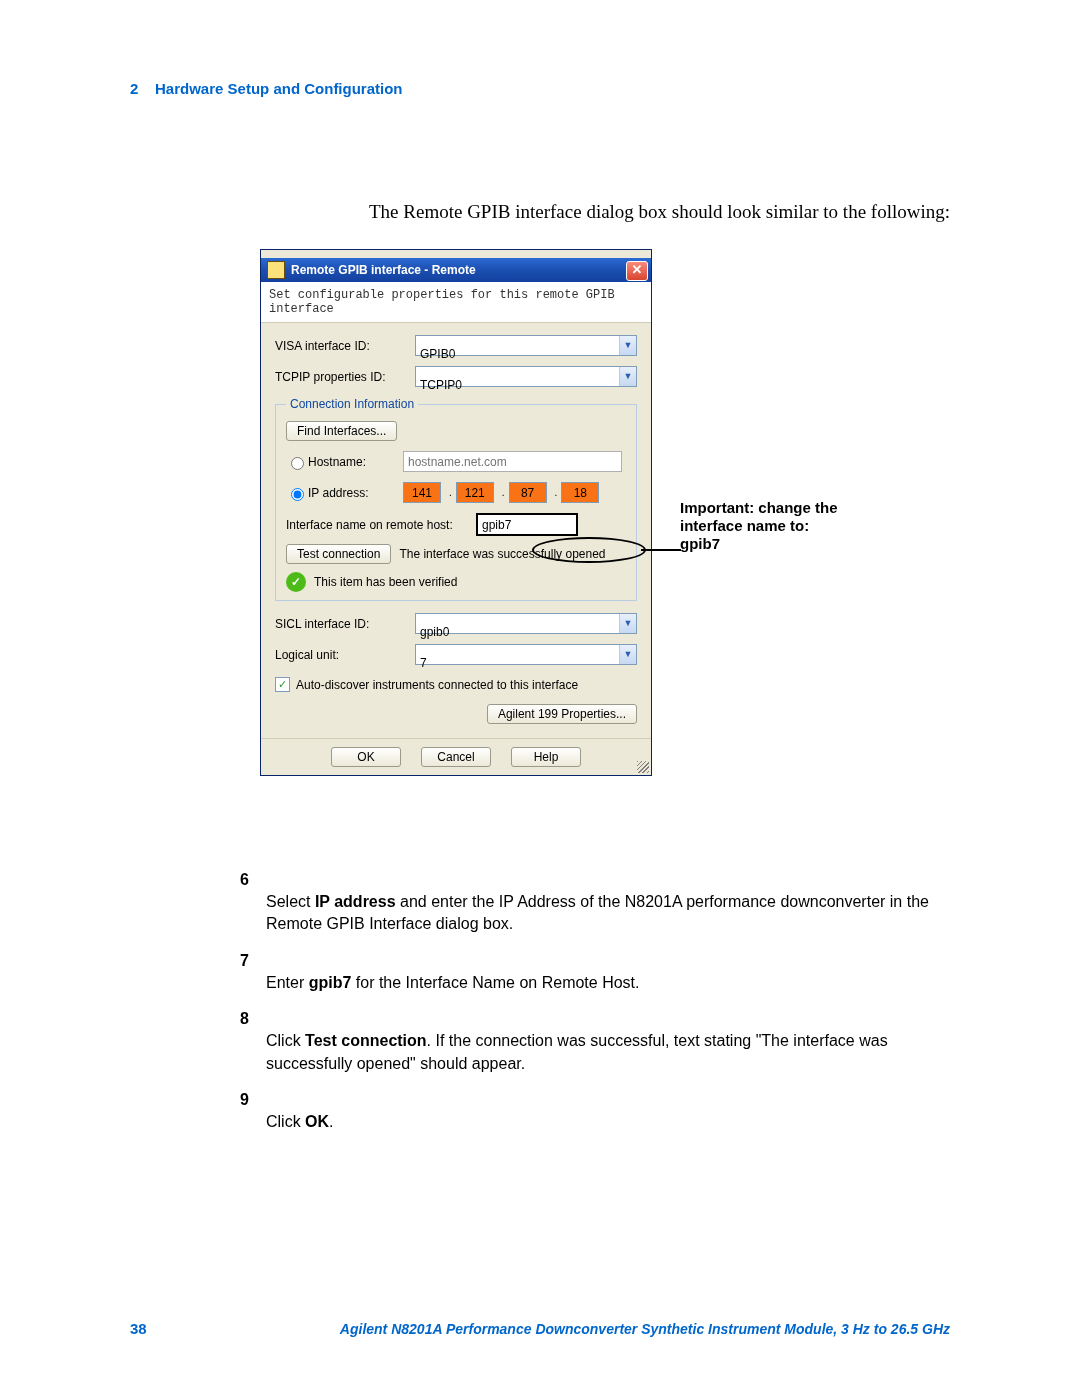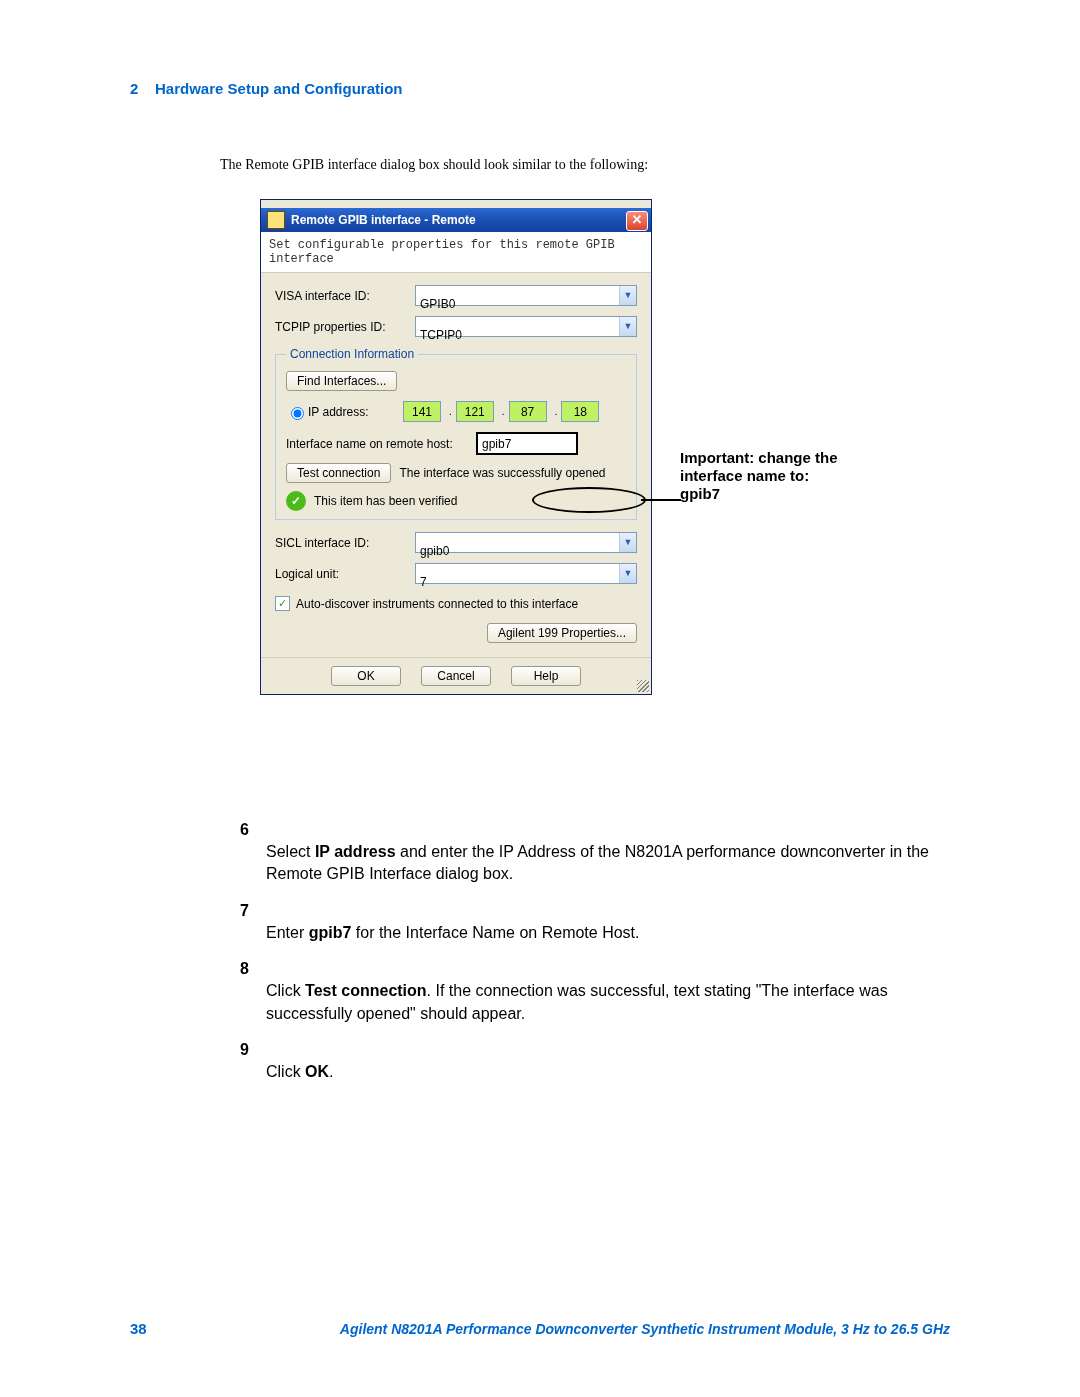--- a/index.html
+++ b/index.html
@@ -17,23 +17,24 @@
     height: 100%;
     position: relative;
   }
   .header-line {
     color: #0066cc;
     font-weight: bold;
     font-size: 15px;
   }
   .intro {
     font-family: "Times New Roman", serif;
-    font-size: 14px;
-    margin-top: 60px;
+    font-size: 19px;
+    margin-top: 104px;
     margin-left: 90px;
+    text-align: right;
   }
   .figure-area {
     margin-top: 26px;
     margin-left: 130px;
     position: relative;
     height: 600px;
   }
   .dialog {
     position: absolute;
     left: 0;
@@ -118,21 +119,21 @@
     border-radius: 3px;
   }
   .radio-row { display: flex; align-items: center; margin: 10px 0; }
   .radio-row input { margin-right: 4px; }
   .radio-row label { width: 95px; }
   .hostfield {
     flex: 1; border: 1px solid #b0b0b0; background: #fff; color: #a0a0a0;
     padding: 2px 4px; height: 15px; font-size: 12px;
   }
   .ipfields { display: flex; align-items: center; gap: 1px; }
-  .ipbox { width: 32px; height: 17px; border: 1px solid #7f9db9; background:#bef264; text-align:center; font-size:12px; }
+  .ipbox { width: 32px; height: 17px; border: 1px solid #7f9db9; background:#f97316; text-align:center; font-size:12px; }
   .dot { margin: 0 3px 0 3px; font-size:10px; }
   .iface-row { display:flex; align-items:center; margin: 10px 0 8px 0; }
   .iface-row label { width: 190px; }
   .iface-input { width: 90px; border: 2px solid #000; height:17px; padding:1px 4px; font-size:12px; background:#fff; }
   .test-row { display:flex; align-items:center; margin-bottom:8px; }
   .test-msg { margin-left: 8px; font-size:12px; }
   .verify-row { display:flex; align-items:center; }
   .checkmark {
     width: 20px; height:20px; border-radius:50%;
     background: #4cbb17;
@@ -232,20 +233,25 @@
           <div class="combo">
             <span class="val">TCPIP0</span>
             <span class="chev">▼</span>
           </div>
         </div>
 
         <fieldset>
           <legend>Connection Information</legend>
           <button class="btn">Find Interfaces...</button>
 
+          <div class="radio-row">
+            <input type="radio" style="">
+            <label>Hostname:</label>
+            <input class="hostfield" placeholder="hostname.net.com" style="">
+          </div>
 
           <div class="radio-row">
             <input type="radio" checked="" style="">
             <label>IP address:</label>
             <div class="ipfields">
               <input class="ipbox" value="141" style="">
                 <span class="dot">.</span>
               <input class="ipbox" value="121" style="">
                 <span class="dot">.</span>
               <input class="ipbox" value="87" style="">

